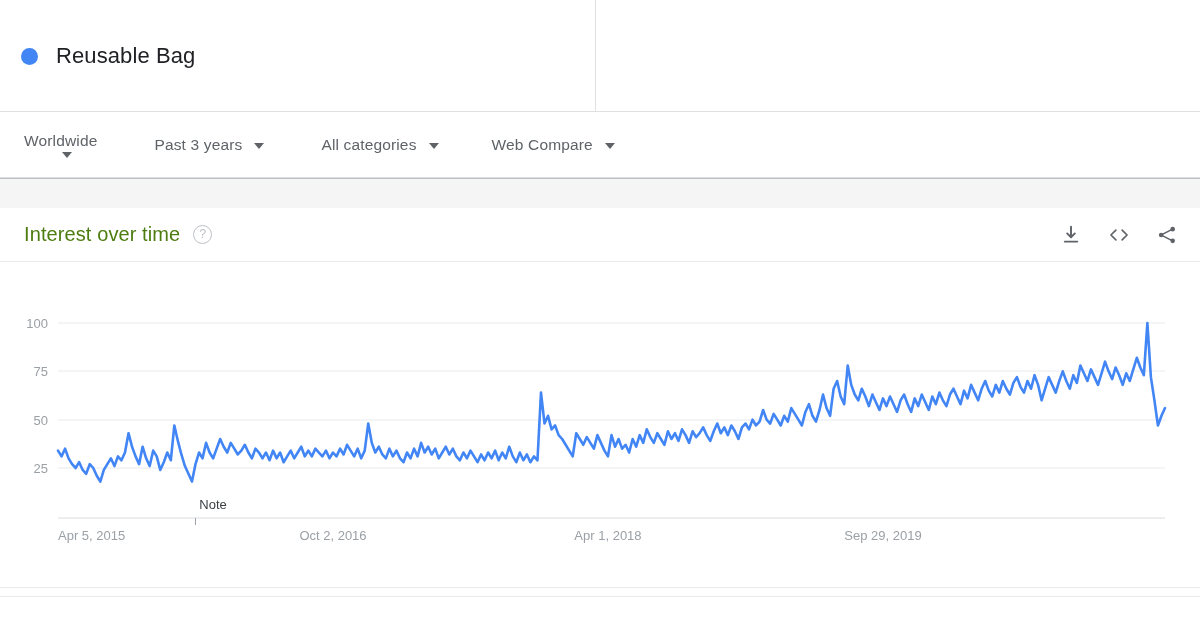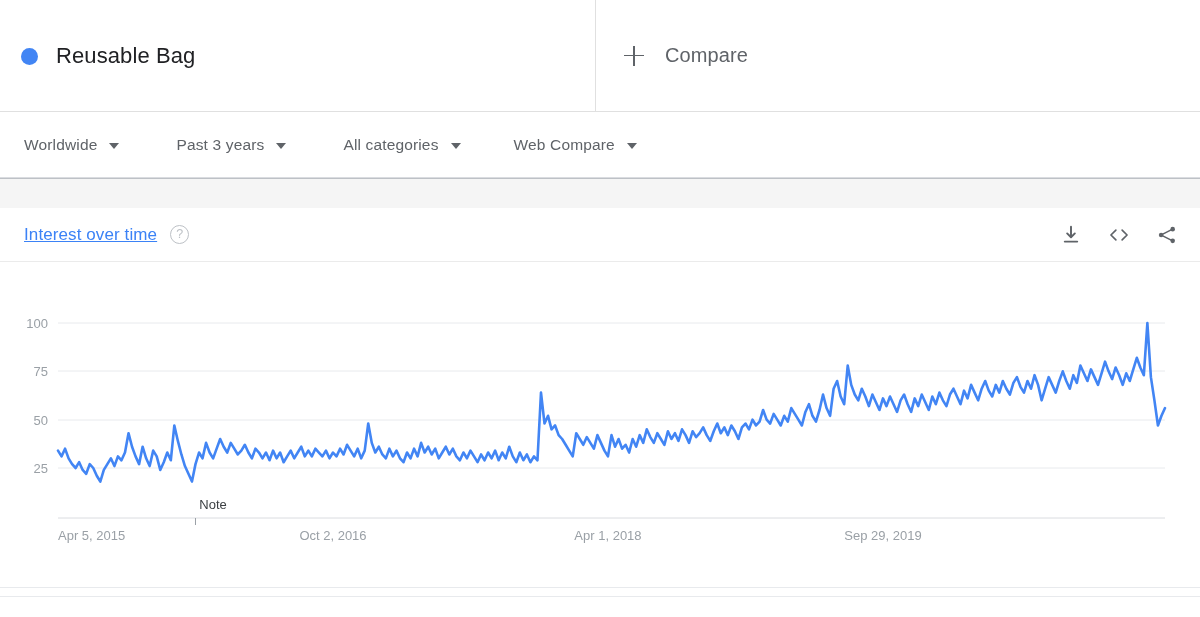--- a/index.html
+++ b/index.html
@@ -12,20 +12,21 @@
     color: #202124;
     overflow: hidden;
   }
 
   
   .term-bar {
     display: flex;
     height: 112px;
     border-bottom: 1px solid #e0e0e0;
     background: #fff;
+    gap: 16px;
   }
   .term-cell {
     width: 596px;
     border-right: 1px solid #e0e0e0;
     display: flex;
     align-items: center;
     padding-left: 21px;
   }
   .term-dot {
     width: 17px; height: 17px;
@@ -94,21 +95,21 @@
     letter-spacing: .15px;
   }
   .caret {
     width: 0; height: 0;
     border-left: 5.5px solid transparent;
     border-right: 5.5px solid transparent;
     border-top: 6px solid #5f6368;
     margin-left: 12px;
     margin-top: 2px;
   }
-  .f0 { margin-right: 57px; }
+  .f0 { margin-right: 57px; flex-direction: column; }
   .f1 { margin-right: 57px; }
   .f2 { margin-right: 53px; }
 
   
   .gray-band {
     height: 30px;
     background: #f5f5f5;
     border-top: 1px solid #bdc1c6;
   }
 
@@ -120,24 +121,23 @@
     position: relative;
   }
   .card-head {
     height: 54px;
     display: flex;
     align-items: center;
     padding: 0 22px 0 24px;
     border-bottom: 1px solid #ebebeb;
   }
   .card-title {
-    font-size: 17px;
-    color: #3b82f6;
+    font-size: 20px;
+    color: #4d7c0f;
     letter-spacing: .1px;
-    text-decoration: underline;
   }
   .help-icon {
     width: 19px; height: 19px;
     border: 1.4px solid #bdc1c6;
     border-radius: 50%;
     color: #bdc1c6;
     font-size: 12.5px;
     line-height: 16px;
     text-align: center;
     margin-left: 13px;
@@ -186,24 +186,20 @@
 </style>
 </head>
 <body>
 
 <div class="term-bar">
   <div class="term-cell">
     <span class="term-dot" id="term-dot" style="background: rgb(66, 133, 244);"></span>
     <span class="term-texts">
       <span class="term-title">Reusable Bag</span>
     </span>
-  </div>
-  <div class="compare-cell">
-    <span class="plus-icon"></span>
-    <span class="compare-label">Compare</span>
   </div>
 </div>
 
 <div class="filter-bar">
   <div class="filter f0">
     <span class="filter-label">Worldwide</span>
     <span class="caret"></span>
   </div>
   <div class="filter f1">
     <span class="filter-label">Past 3 years</span>

